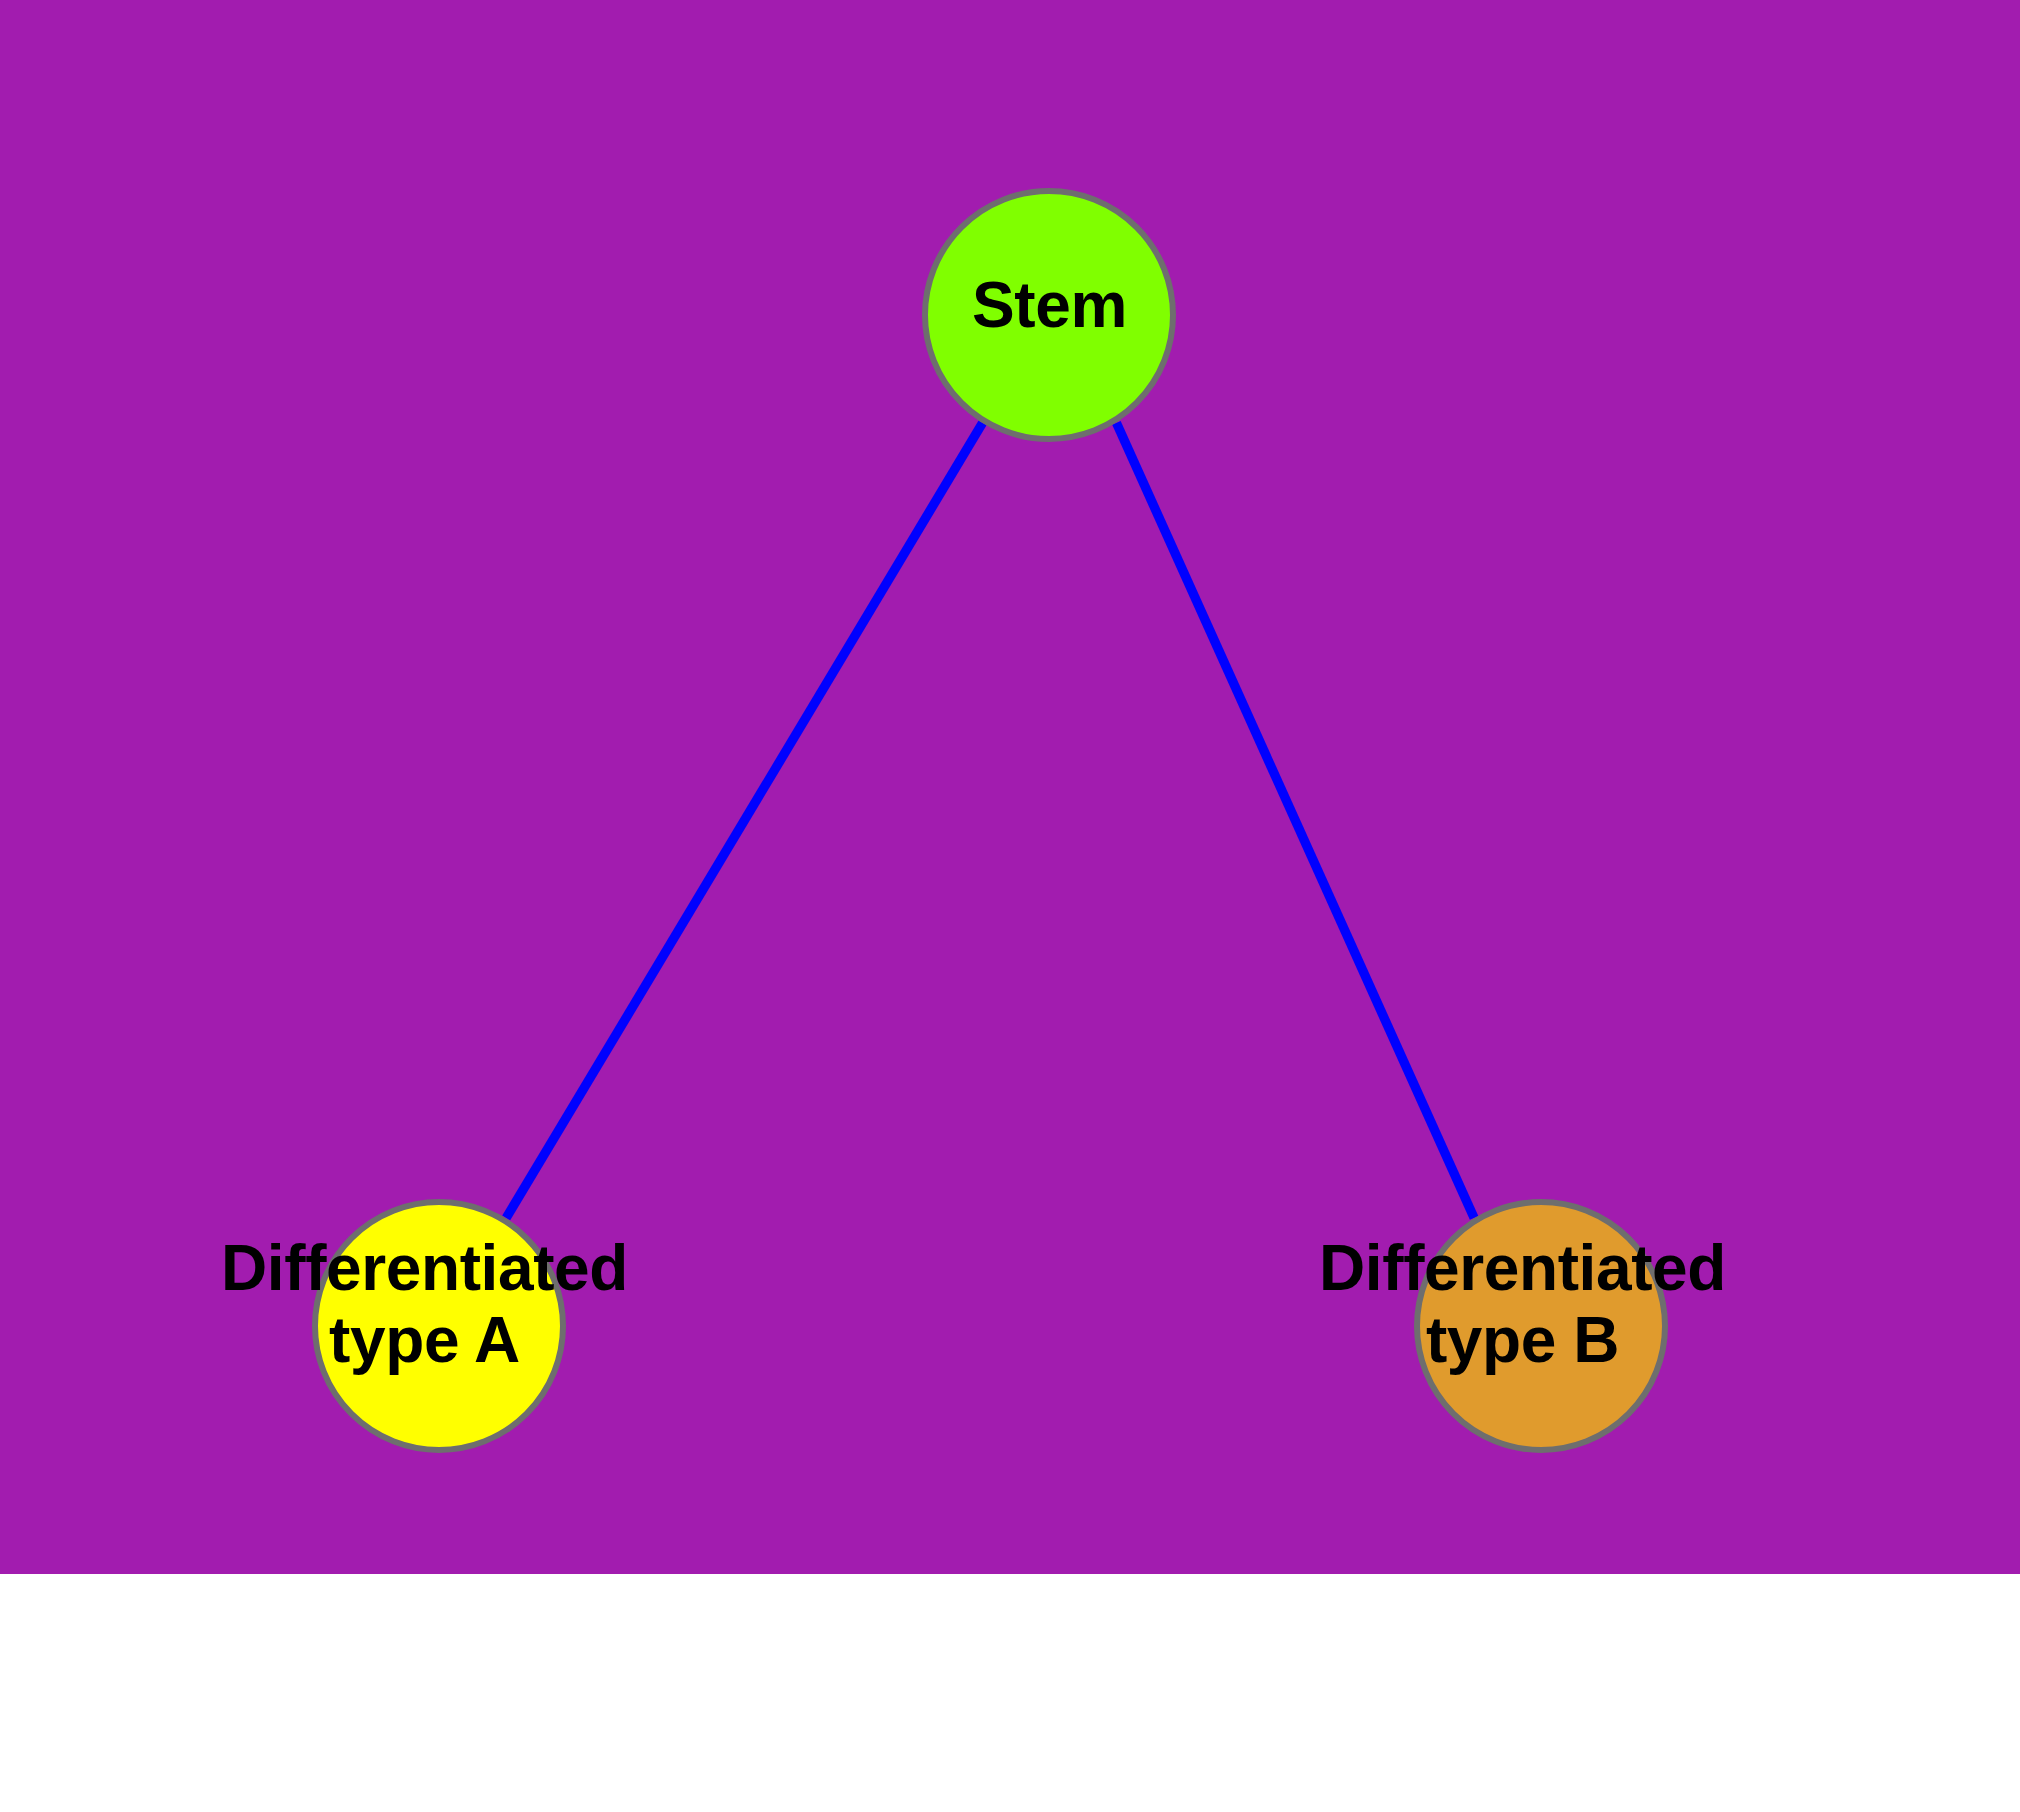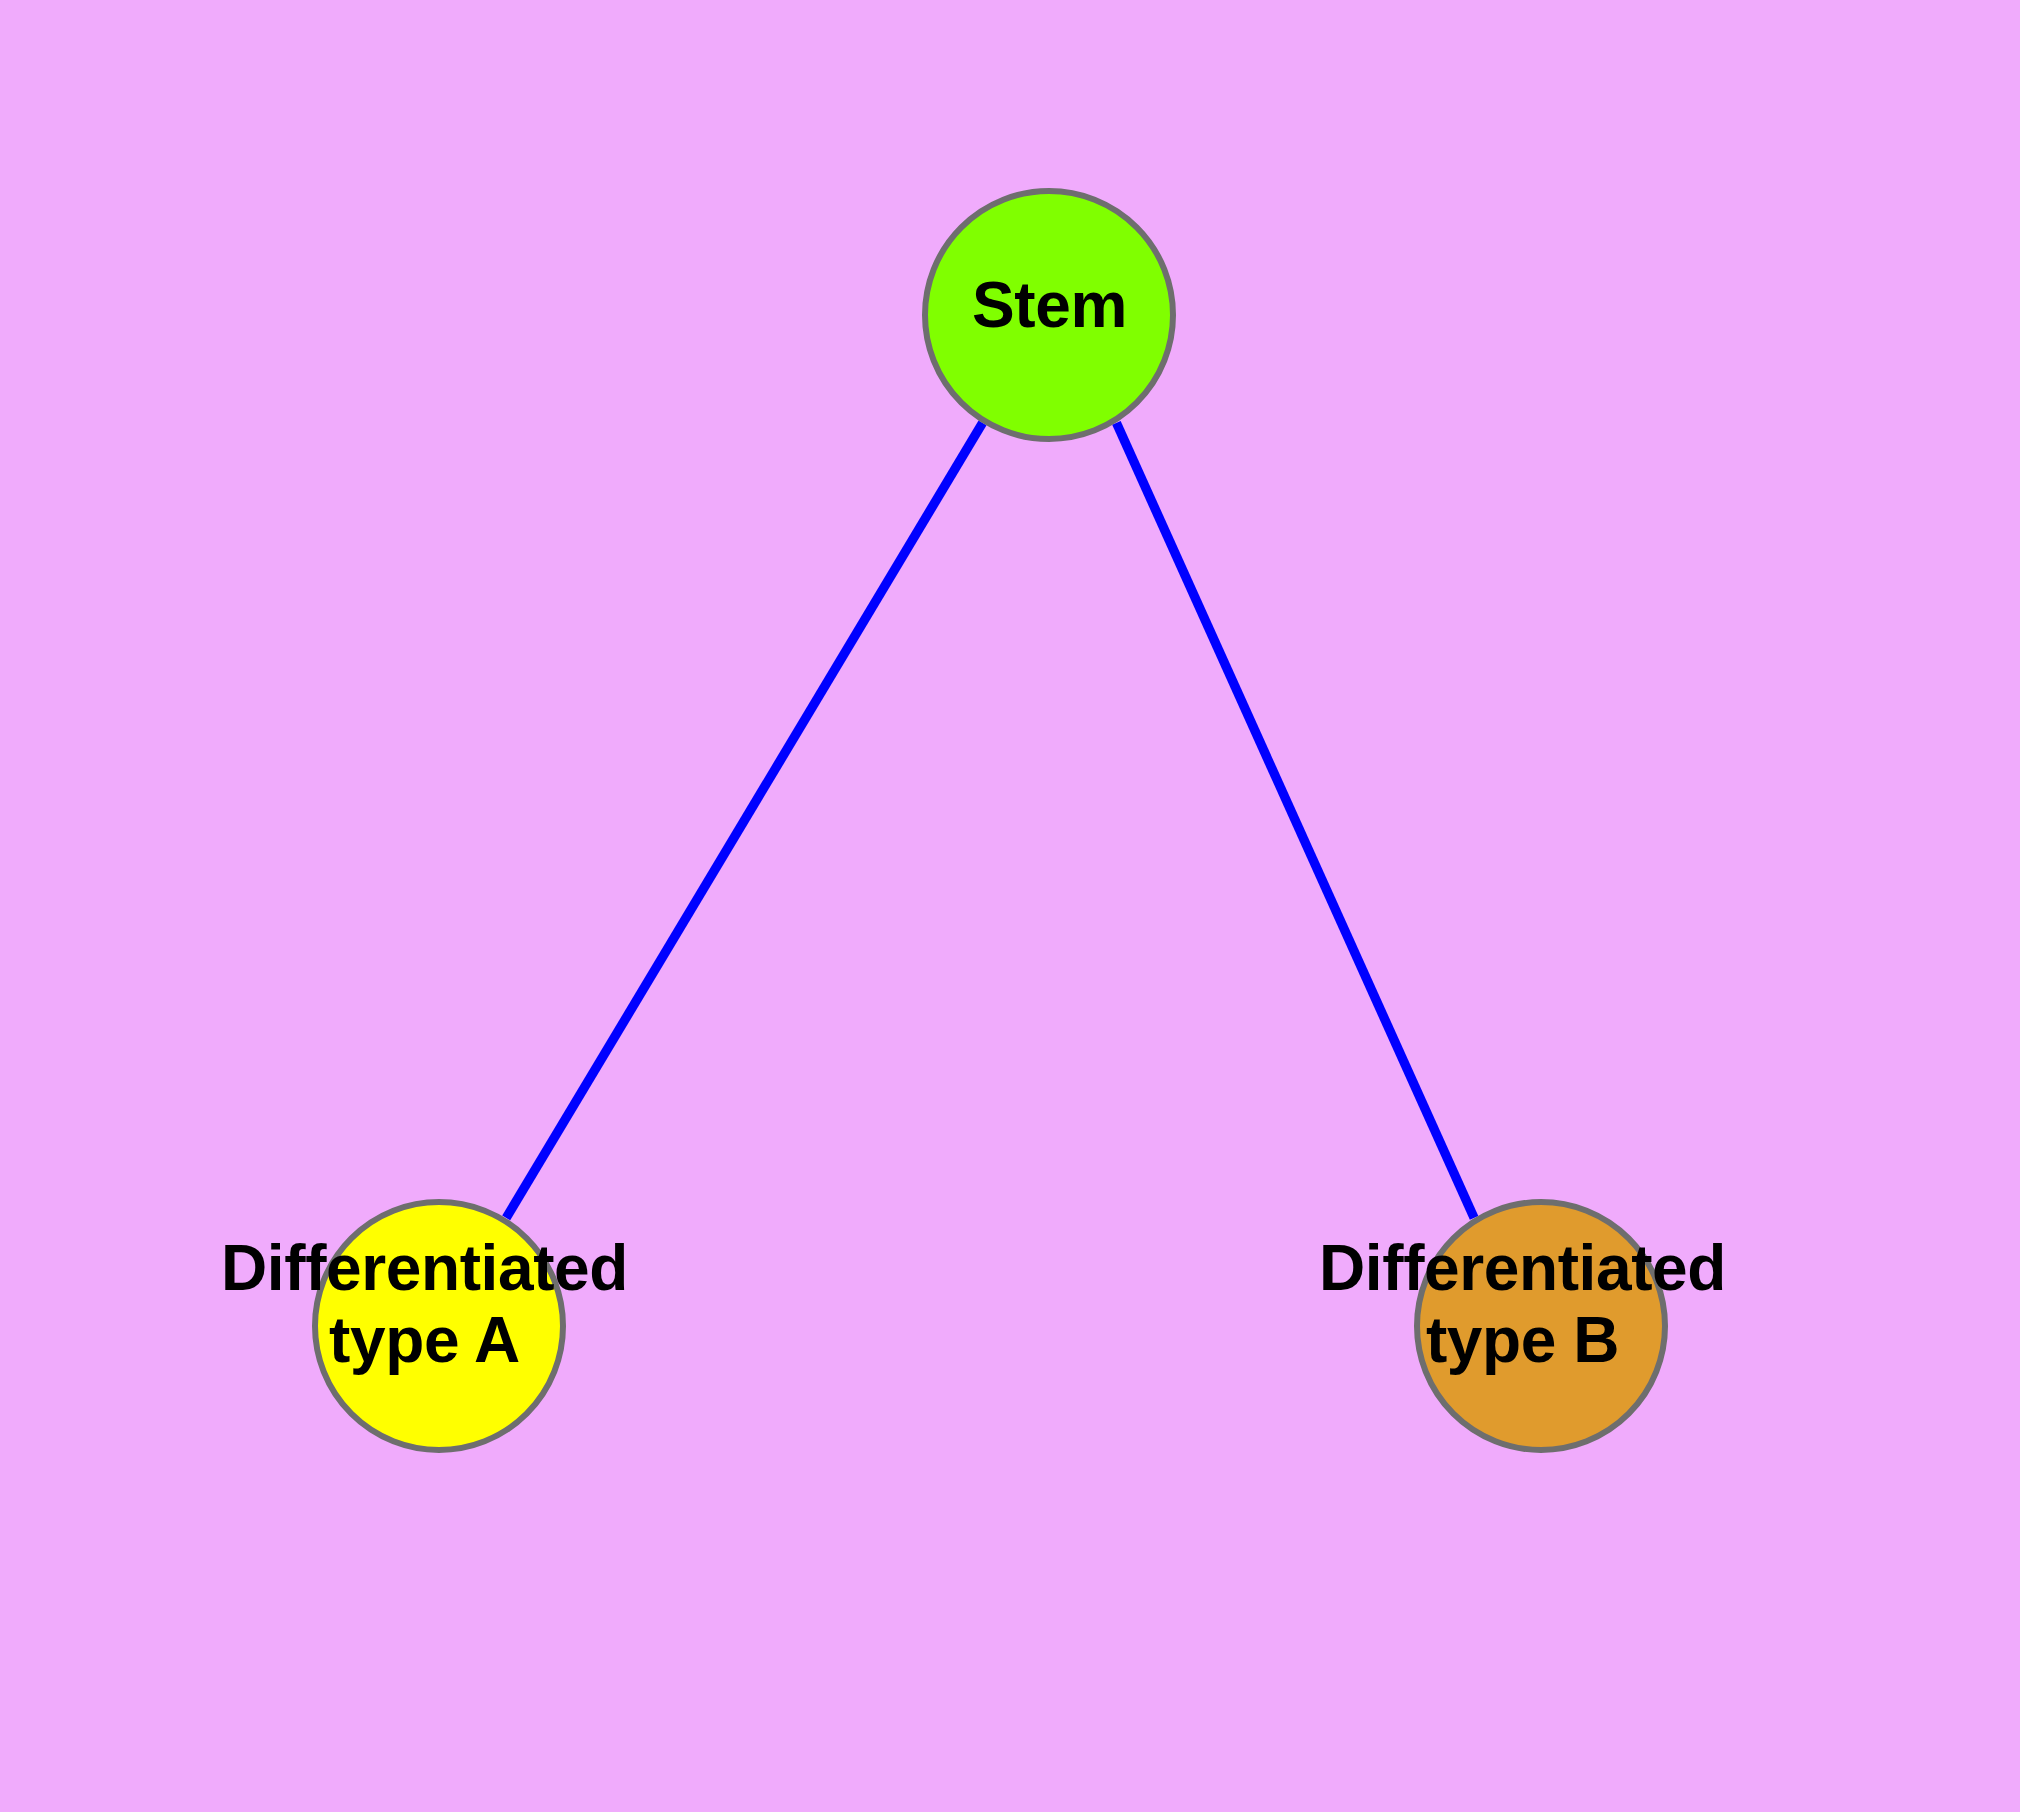--- a/index.html
+++ b/index.html
@@ -8,22 +8,22 @@
   }
   body {
     width: 2021px;
     height: 1812px;
     overflow: hidden;
     font-family: "Liberation Sans", sans-serif;
   }
   #graph-canvas {
     position: relative;
     width: 2021px;
-    height: 1812px;
-    background: #f0abfc;
+    height: 1574px;
+    background: #a21caf;
   }
   #edge-layer {
     position: absolute;
     left: 0;
     top: 0;
     width: 2021px;
     height: 1812px;
   }
   .node {
     position: absolute;

